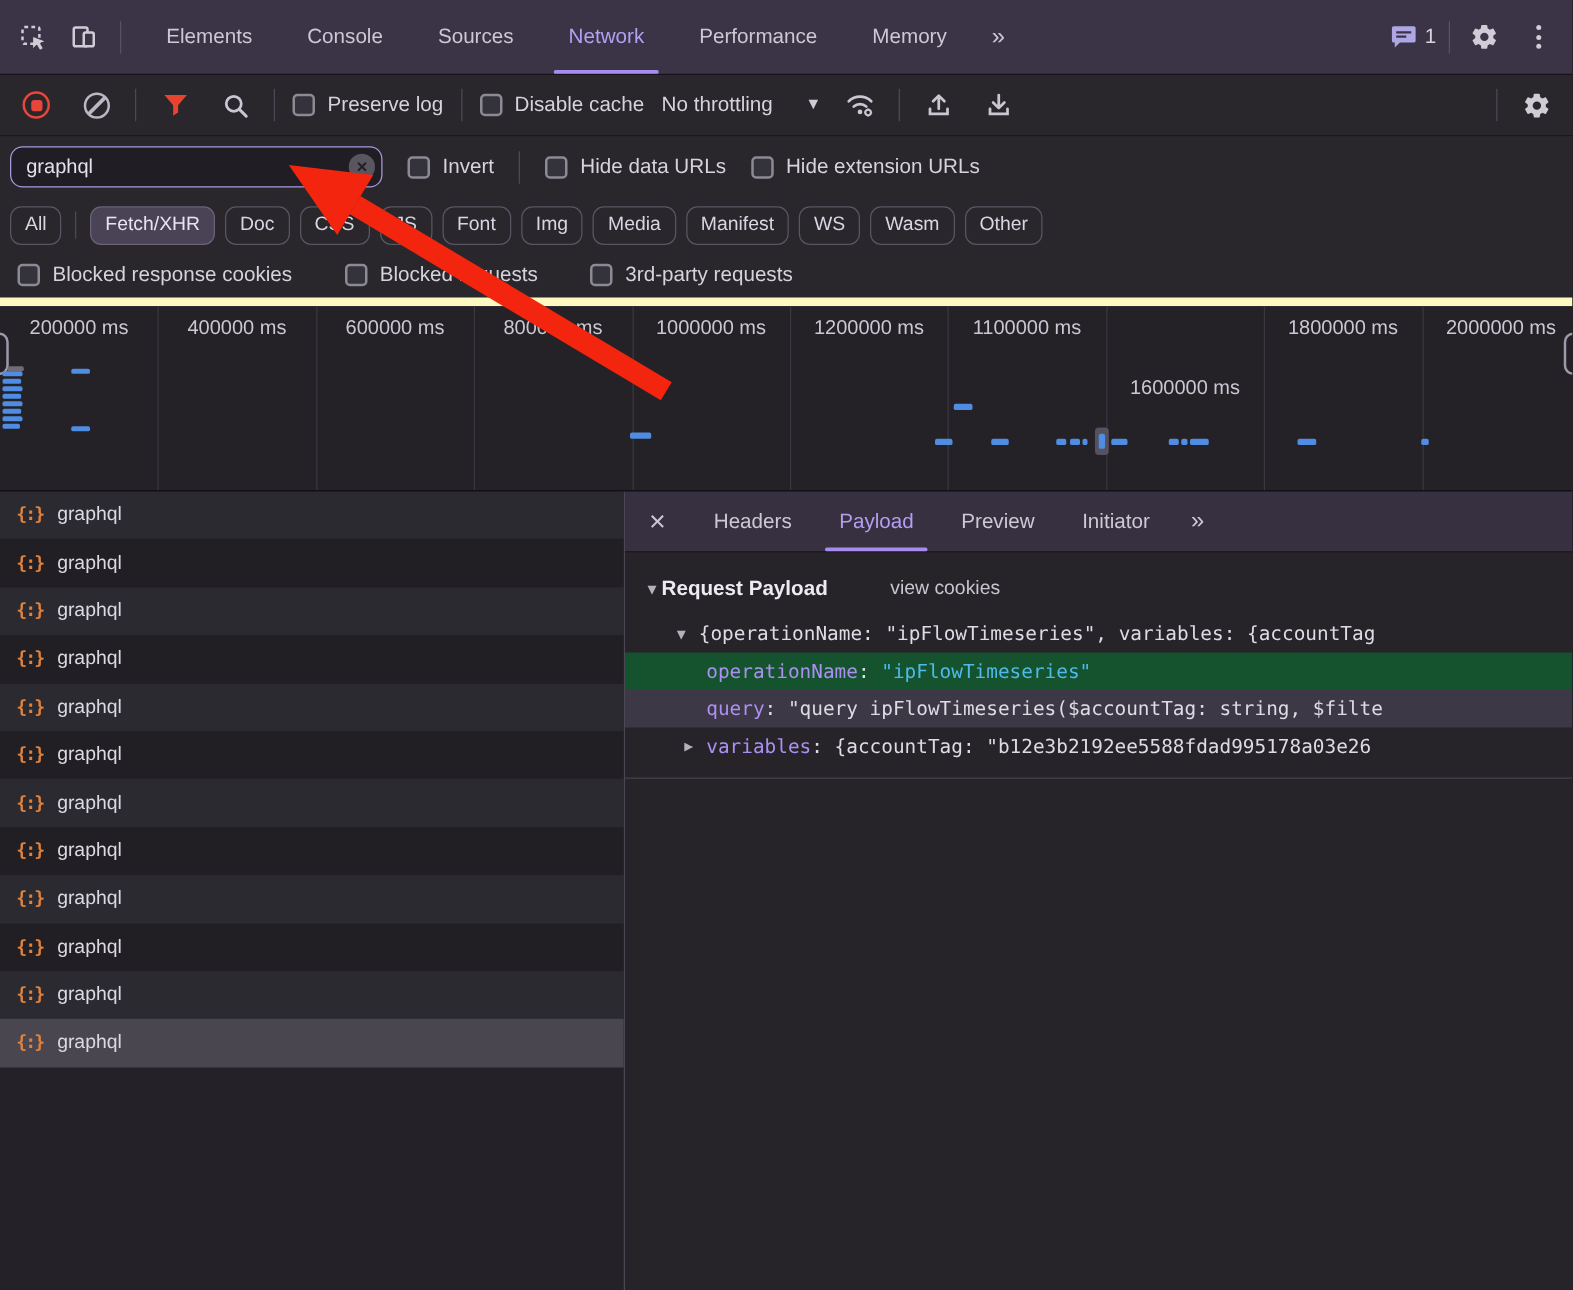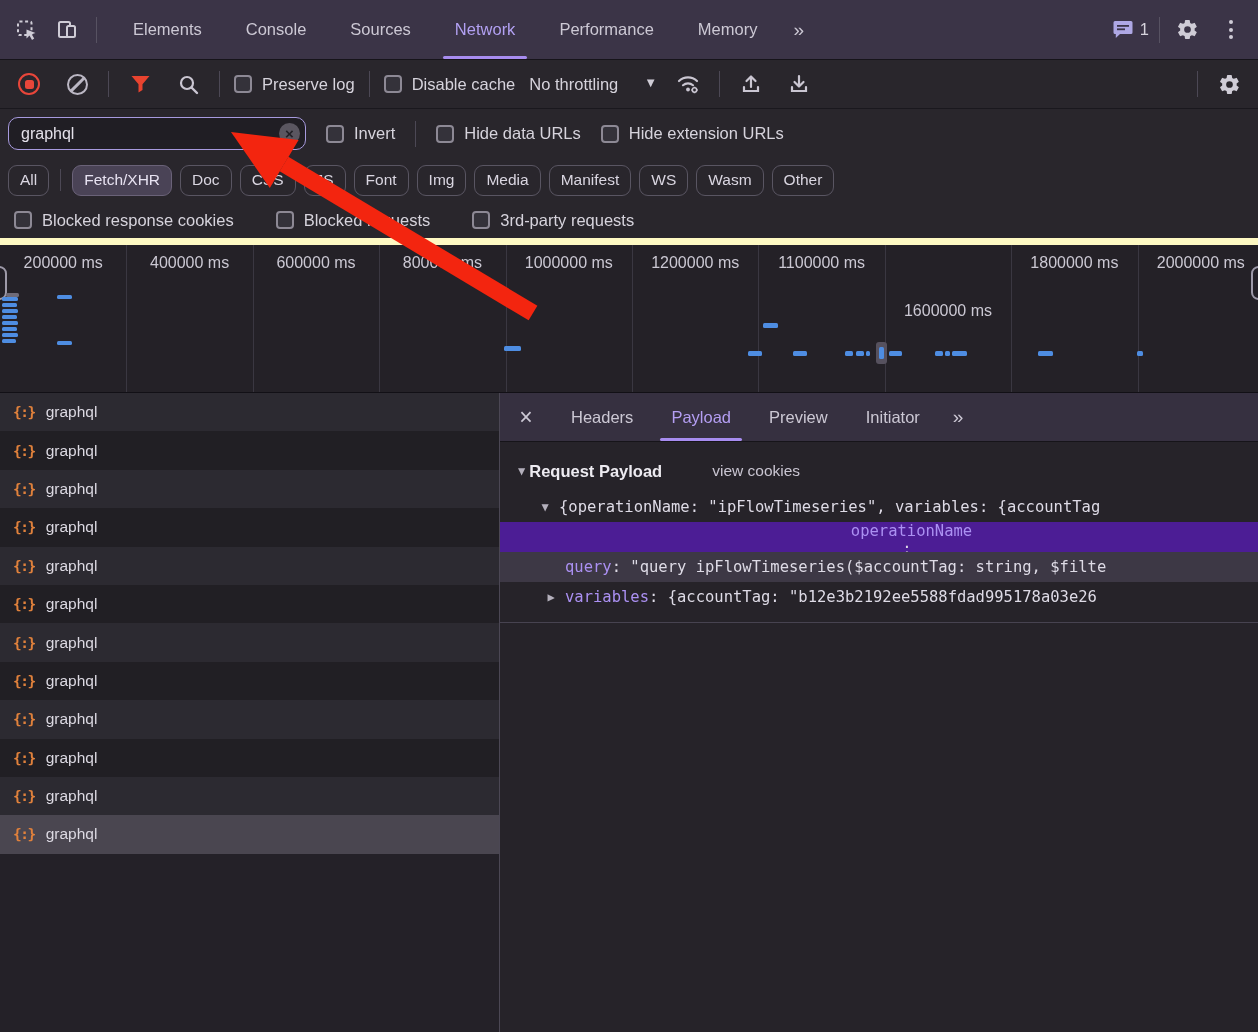--- a/index.html
+++ b/index.html
@@ -98,21 +98,21 @@
   .det-content { flex:1; padding-top:13px; overflow:hidden; font-family:"DejaVu Sans Mono", monospace; }
   .p-section { display:flex; align-items:center; height:32px; padding-left:18px; margin-bottom:5px; white-space:nowrap; }
   .p-tri { color:#b4b0bc; font-size:12px; margin-right:4px; flex:0 0 auto; }
   .p-title { font-family:"Liberation Sans", sans-serif; font-weight:bold; font-size:16.5px; color:#edebf1; }
   .p-viewsource { font-family:"Liberation Sans", sans-serif; font-size:15.5px; color:#c9c5d1; margin-left:50px; cursor:pointer; }
   .p-row { height:30px; display:flex; align-items:center; font-size:15.5px; white-space:nowrap; overflow:hidden; }
   .p-row .p-tri { width:16px; text-align:center; margin-right:6px; }
   .p-row.lvl1 { padding-left:37px; }
   .p-row.lvl2 { padding-left:65px; }
   .p-row.lvl2.arrowed { padding-left:43px; }
-  .p-row.zebra { background:#4c1d95;flex-direction:column; }
+  .p-row.zebra { background:#14532d; }
   .p-row.selected { background:#3d3845; }
   .p-key { color:#ab90f2; }
   .p-plain { color:#dedbe6; }
   .p-cyan { color:#4fb9e8; }
   .p-sep { border-top:1px solid #474350; margin-top:10px; }
 
   svg { display:block; }
   .arrow-overlay { position:absolute; left:0; top:0; pointer-events:none; z-index:99; }
 </style>
 </head>

